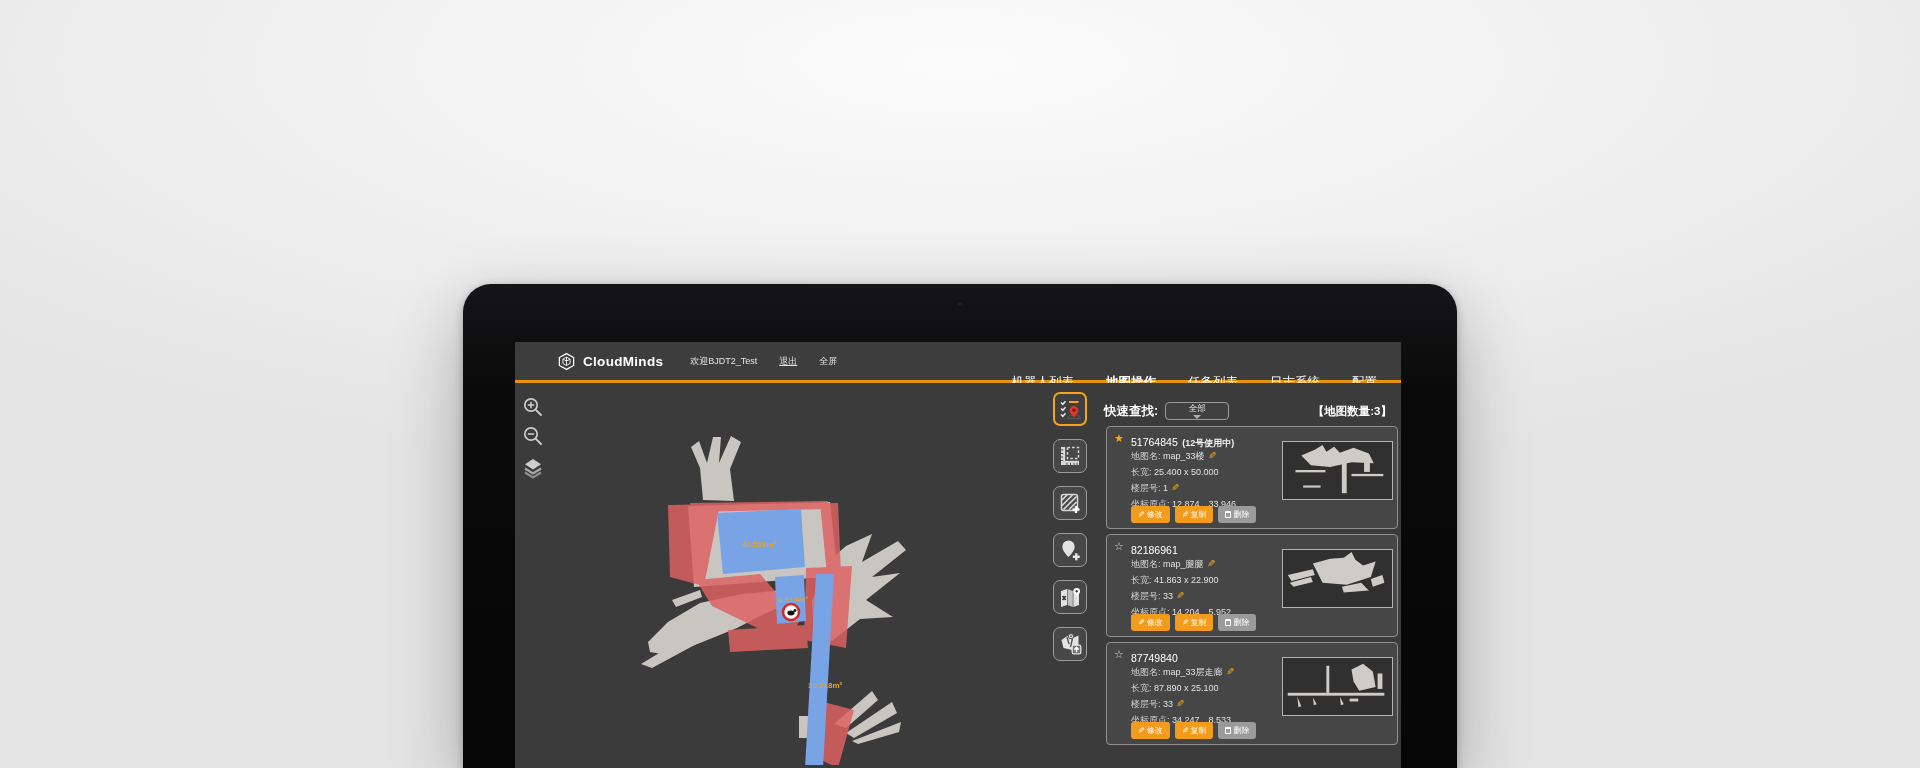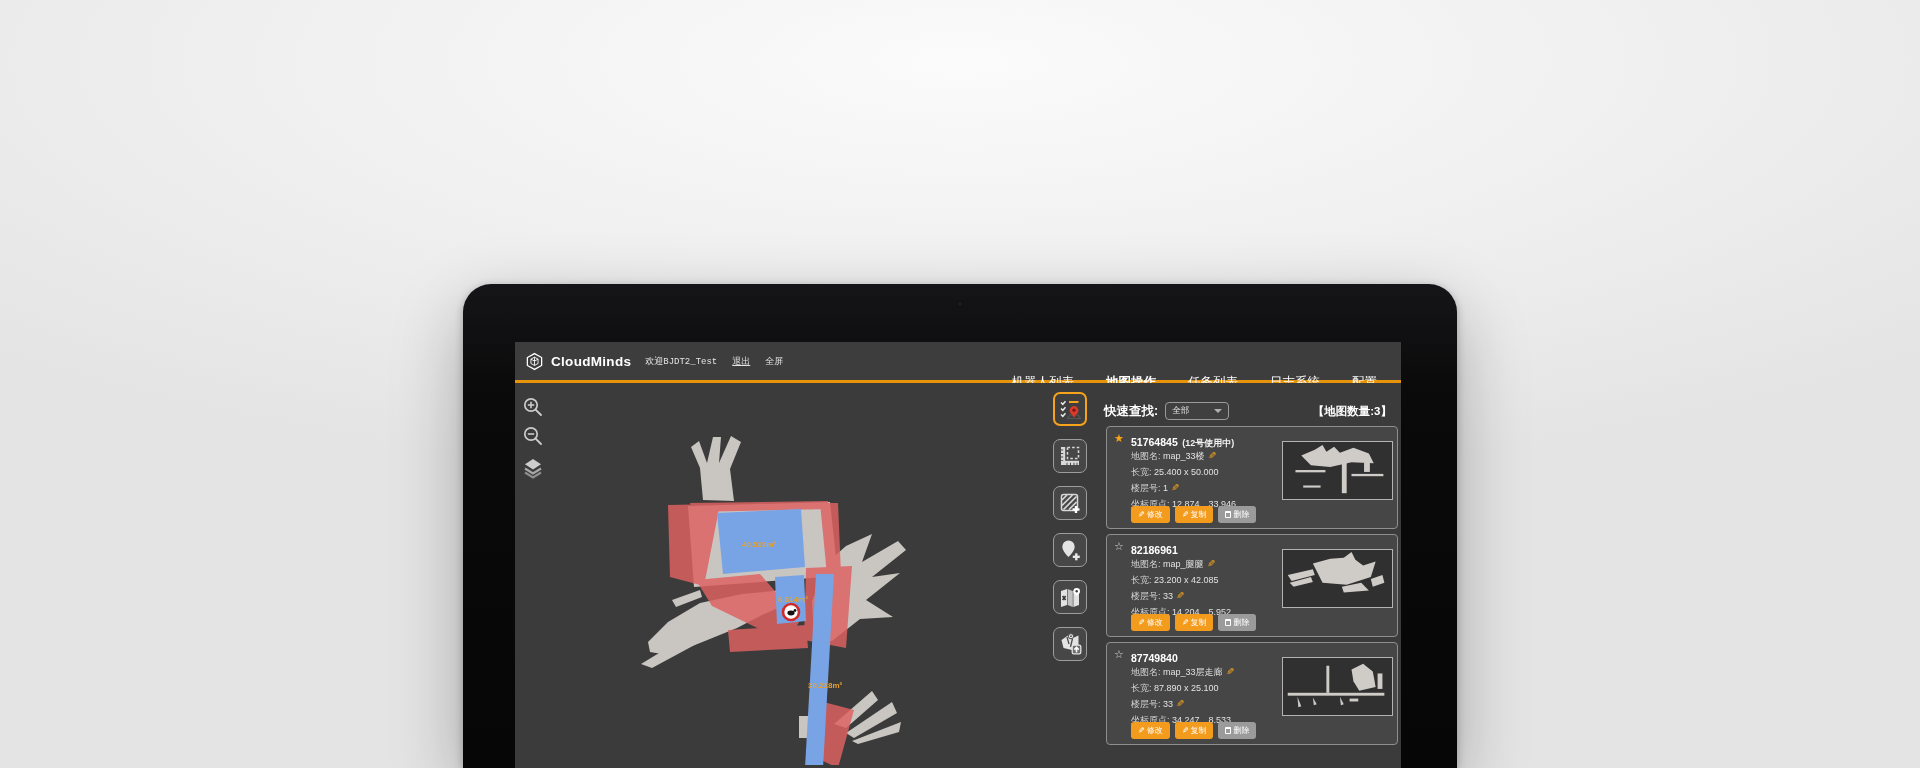--- a/index.html
+++ b/index.html
@@ -12,25 +12,25 @@
     background:linear-gradient(180deg,#151517 0%, #0a0a0b 22%, #060607 100%);
     border-radius:28px 28px 0 0;
     box-shadow:0 24px 70px rgba(0,0,0,.28), 0 2px 8px rgba(0,0,0,.25); }
   .camera { position:absolute; left:494px; top:17px; width:6px; height:6px; border-radius:50%;
     background:#1d1d20; box-shadow:0 0 2px #000 inset; }
   .screen { position:absolute; left:52px; top:58px; width:886px; height:426px;
     background:#3b3b3b; overflow:hidden; }
 
   
   .navbar { height:41px; background:#3d3d3d; border-bottom:3px solid #E8940A;
-    display:flex; align-items:stretch; }
+    display:flex; align-items:stretch;padding-left:32px; }
   .brand { display:flex; align-items:center; gap:7px; margin-left:10px; }
   .brand-name { color:#fff; font-size:13.5px; font-weight:bold; letter-spacing:.3px; }
-  .welcome-links { display:flex; align-items:center; gap:15px; margin-left:14px;
-    font-size:9px; color:#e3e3e3;font-family:Liberation Mono, monospace; }
+  .welcome-links { display:flex; align-items:center; gap:22px; margin-left:27px;
+    font-size:9px; color:#e3e3e3; }
   .welcome-links .lnk { cursor:pointer; }
   .lnk-logout { text-decoration:underline; }
   .nav-items { margin-left:auto; margin-right:8px; display:flex; align-items:stretch; }
   .nav-item { color:#fff; font-size:12.5px; padding:0 16px; display:flex; align-items:center;
     cursor:pointer;margin-top:40px; }
   .nav-item.active { background:#F5A31A; font-weight:bold; }
 
   
   .content { position:relative; width:886px; height:382px; background:#3b3b3b; }
 
@@ -42,31 +42,31 @@
   .tool-btn { width:34px; height:34px; background:#474747; border:1.5px solid #9d9d9d;
     border-radius:7px; display:flex; align-items:center; justify-content:center; cursor:pointer; }
   .tool-btn.active { border-color:#F5A31A; border-width:2px; background:#3f3f3f; }
 
   
   .rpanel { position:absolute; left:585px; top:8px; width:301px; height:382px; }
   .rheader { display:flex; align-items:center; margin:11px 9px 6px 4px; }
   .rheader-label { color:#fff; font-size:12.5px; font-weight:bold; }
   .select { margin-left:7px; width:64px; height:18px; background:#404040;
     border:1px solid #9a9a9a; border-radius:4px; display:flex; align-items:center;
-    padding:0 6px; cursor:pointer; }
+    padding:0 6px; cursor:pointer;flex-direction:column; }
   .select-value { color:#e0e0e0; font-size:8.5px; flex:1; }
   .select-chev { width:0; height:0; border-left:4px solid transparent;
     border-right:4px solid transparent; border-top:4px solid #b0b0b0; }
   .map-count { margin-left:auto; color:#fff; font-size:11.5px; font-weight:bold; }
 
   .card { position:relative; margin:0 3px 5px 6px; height:103px; background:#464646;
     border:1px solid #8f8f8f; border-radius:4px; }
   .star { position:absolute; left:7px; top:5px; font-size:11px; cursor:pointer; }
   .trow { position:absolute; left:24px; top:5px; white-space:nowrap; }
-  .map-id { color:#fff; font-size:10.5px; font-weight:bold;margin-top:16px; }
+  .map-id { color:#fff; font-size:10.5px; font-weight:normal;margin-top:16px; }
   .map-badge { color:#f2f2f2; font-size:9px; font-weight:bold; }
   .fields { position:absolute; left:24px; top:21px; font-size:9px; line-height:16px;
     color:#d6d6d6; white-space:nowrap; }
   .fval { color:#e2e2e2; }
   .pencil { color:#F5A31A; font-size:10px; margin-left:3px; cursor:pointer; display:inline-block;
     transform:scaleX(-1); }
   .btns { position:absolute; left:24px; bottom:5px; display:flex; gap:5px; }
   .btn { border:none; border-radius:3px; color:#fff; font-size:8px; padding:3px 7px;
     cursor:pointer; display:flex; align-items:center; gap:2px;
     font-family:"Liberation Sans","DejaVu Sans",sans-serif; }
@@ -311,21 +311,21 @@
         </div>
 
         <div class="card">
           <span class="star" style="color: rgb(207, 207, 207);">☆</span>
           <div class="trow">
             <span class="map-id">82186961</span>
             <span class="map-badge"></span>
           </div>
           <div class="fields">
             <div><span>地图名:</span> <span class="fval">map_腿腿</span><span class="pencil">✎</span></div>
-            <div><span>长宽:</span> <span class="fval">23.200 x 42.085</span></div>
+            <div><span>长宽:</span> <span class="fval">41.863 x 22.900</span></div>
             <div><span>楼层号:</span> <span class="fval">33</span><span class="pencil">✎</span></div>
             <div><span>坐标原点:</span> <span class="fval">14.204，5.952</span></div>
           </div>
           <div class="btns">
             <button class="btn btn-orange">
                 <span class="p">✎</span>
                 <span>修改</span>
               </button>
             <button class="btn btn-orange">
                 <span class="p">✎</span>

